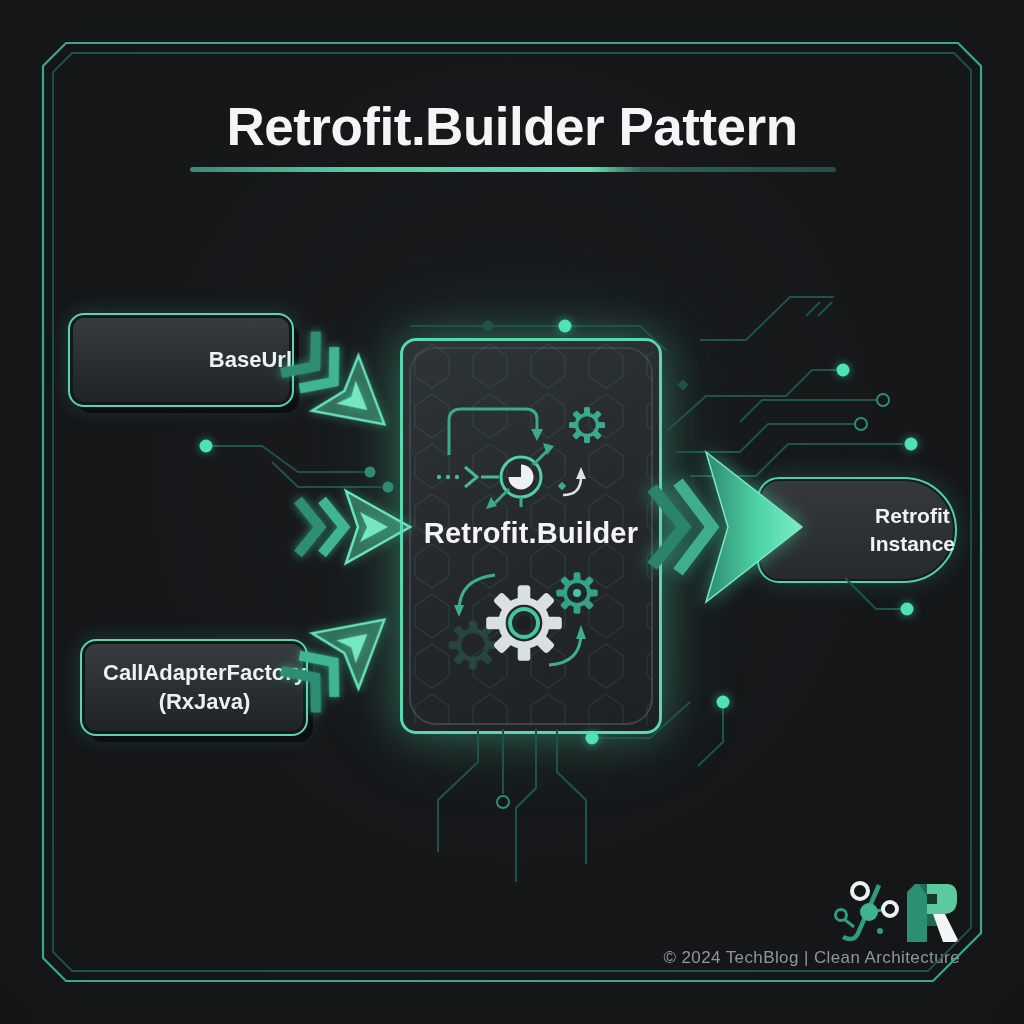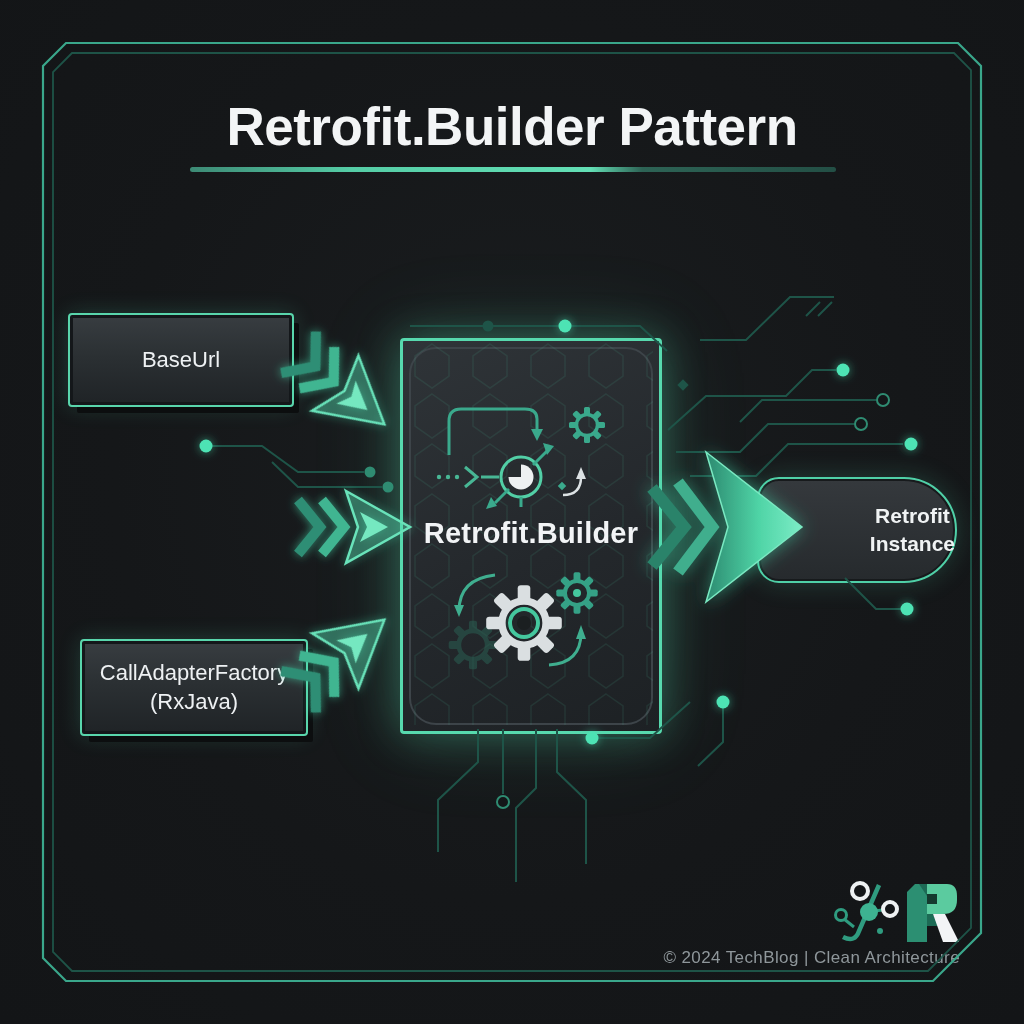--- a/index.html
+++ b/index.html
@@ -9,29 +9,29 @@
   svg{display:block;}
   .decor{position:absolute;left:0;top:0;z-index:6;pointer-events:none;}
 
   .title{position:absolute;left:0;right:0;top:96px;text-align:center;
     font-size:53px;font-weight:600;letter-spacing:-0.5px;color:#f3f5f6;z-index:2;}
   .title-underline{position:absolute;left:190px;top:167px;width:646px;height:5px;border-radius:3px;z-index:2;
     background:linear-gradient(90deg,#3d8a75 0%,#55cda6 25%,#63dfb5 62%,#2d6355 70%,#234f45 100%);}
   .subtitle{position:absolute;left:0;right:0;top:191px;text-align:center;
     font-size:20px;color:#8f979b;letter-spacing:0.3px;z-index:2;}
 
-  .inbox{position:absolute;z-index:3;border:2px solid #59d6ac;border-radius:4px;
+  .inbox{position:absolute;z-index:3;border:2px solid #59d6ac;border-radius:16px;
     background:linear-gradient(180deg,#383d41 0%,#2b3033 45%,#1f2326 100%);
     box-shadow: inset 0 0 0 3px #14171a, 7px 8px 0 -2px #0c0e0f, 0 0 22px rgba(86,216,173,.20);
-    display:flex;align-items:center;justify-content:center;
-    color:#eef1f3;font-size:22px;font-weight:400;text-align:center;line-height:1.3;}
+    display:flex;align-items:center;justify-content:flex-end;
+    color:#eef1f3;font-size:22px;font-weight:700;text-align:center;line-height:1.3;}
   .inbox span{white-space:pre-line;}
 
   .builder-box{position:absolute;left:400px;top:338px;width:256px;height:390px;z-index:3;
-    border:3px solid #57d9ae;border-radius:4px;overflow:hidden;
+    border:3px solid #57d9ae;border-radius:16px;overflow:hidden;
     background:linear-gradient(155deg,#2f3438 0%,#24282c 55%,#1d2124 100%);
     box-shadow: 0 0 42px rgba(86,220,176,.35), 0 0 90px rgba(86,220,176,.15);}
   .builder-box::before{content:"";position:absolute;inset:6px;border:2px solid #3d4449;
     border-radius:27px;pointer-events:none;}
   .builder-label{position:absolute;left:0;right:0;top:176px;text-align:center;
     font-size:29px;font-weight:700;color:#f2f4f6;letter-spacing:0.2px;}
   .icon-layer{position:absolute;}
 
   .output-box{position:absolute;left:757px;top:477px;width:196px;height:102px;z-index:3;
     border:2px solid #4fd0a7;border-radius:24px 58px 58px 24px;

